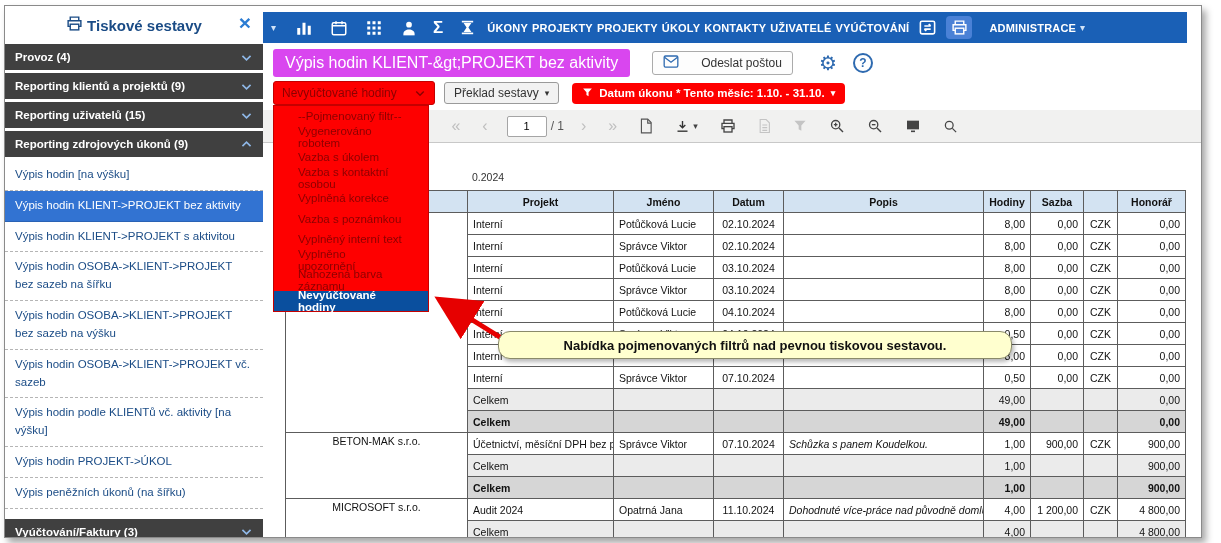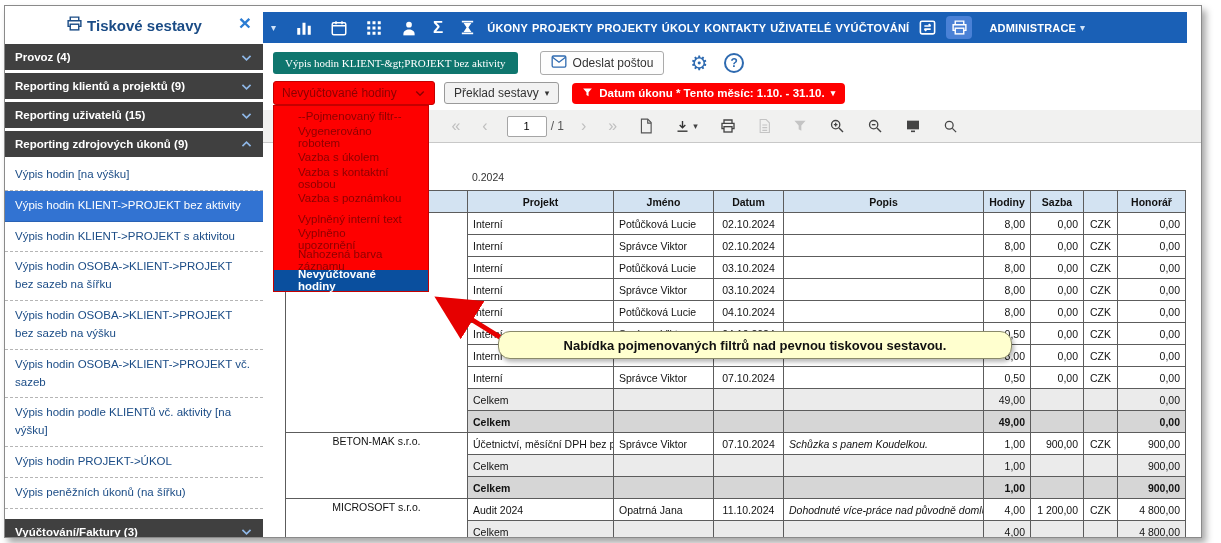--- a/index.html
+++ b/index.html
@@ -24,23 +24,23 @@
   .main{position:absolute;left:258px;top:0;right:0;bottom:0;display:flex;flex-direction:column;}
   .navbar{height:31px;margin:6px 14px 0 0;background:#1a60b6;display:flex;align-items:center;padding:0 8px;gap:0;}
   .nv-caret{color:#cfe2f8;font-size:10px;margin-right:10px;}
   .nv-ic{width:21px;height:21px;margin:0 7px;display:flex;align-items:center;justify-content:center;cursor:pointer;}
   .nv-sigma{color:#fff;font-size:17px;font-weight:bold;margin:0 7px;cursor:pointer;}
   .nv-link{color:#fff;font-size:11px;font-weight:bold;margin:0 2px;letter-spacing:.2px;cursor:pointer;white-space:nowrap;}
   .nv-btn{width:26px;height:23px;display:flex;align-items:center;justify-content:center;margin:0 3px;border-radius:4px;cursor:pointer;}
   .nv-btn.active{background:#4a81d6;}
 
   .actionbar{height:26px;margin-top:7px;display:flex;align-items:center;padding-left:10px;}
-  .btn-report{background:#0f766e;color:#fff;font-size:11px;border-radius:3px;padding:5px 12px;cursor:pointer;font-family:Liberation Serif, serif;}
+  .btn-report{background:#d946ef;color:#fff;font-size:16px;border-radius:3px;padding:5px 12px;cursor:pointer;}
   .btn-mail{margin-left:22px;background:#fdfdfd;border:1px solid #ababab;border-radius:3px;color:#333;
-            font-size:12px;padding:3px 10px;display:flex;align-items:center;gap:6px;cursor:pointer;}
+            font-size:12px;padding:3px 10px;display:flex;align-items:center;gap:22px;cursor:pointer;}
   .gear{margin-left:26px;color:#2e6ab0;font-size:20px;cursor:pointer;line-height:1;}
   .help{margin-left:16px;width:16px;height:16px;border:2px solid #2e6ab0;border-radius:50%;color:#2e6ab0;
         font-size:12px;font-weight:bold;display:flex;align-items:center;justify-content:center;cursor:pointer;}
 
   .filterbar{height:24px;margin-top:5px;display:flex;align-items:center;padding-left:10px;}
   .dd-red{width:162px;height:24px;background:#fe0000;border:1px solid #c40000;border-radius:3px;color:#8b0000;
           font-size:12px;display:flex;align-items:center;padding:0 8px;box-sizing:border-box;cursor:pointer;}
   .dd-red .chev{margin-left:auto;}
   .btn-translate{margin-left:9px;background:#f2f2f2;border:1px solid #9a9a9a;border-radius:3px;color:#333;
                  font-size:12px;padding:3px 9px;display:flex;align-items:center;gap:6px;cursor:pointer;}
@@ -519,20 +519,21 @@
           </tr>
         </tbody>
       </table>
     </div>
 
     <div class="fmenu">
       <div class="fmenu-item">--Pojmenovaný filtr--</div>
       <div class="fmenu-item">Vygenerováno robotem</div>
       <div class="fmenu-item">Vazba s úkolem</div>
       <div class="fmenu-item">Vazba s kontaktní osobou</div>
+      <div class="fmenu-item">Vyplněná korekce</div>
       <div class="fmenu-item">Vazba s poznámkou</div>
       <div class="fmenu-item">Vyplněný interní text</div>
       <div class="fmenu-item">Vyplněno upozornění</div>
       <div class="fmenu-item">Nahozená barva záznamu</div>
       <div class="fmenu-item hl">Nevyúčtované hodiny</div>
     </div>
   </div>
 
   <svg class="arrow-svg">
     <defs>

